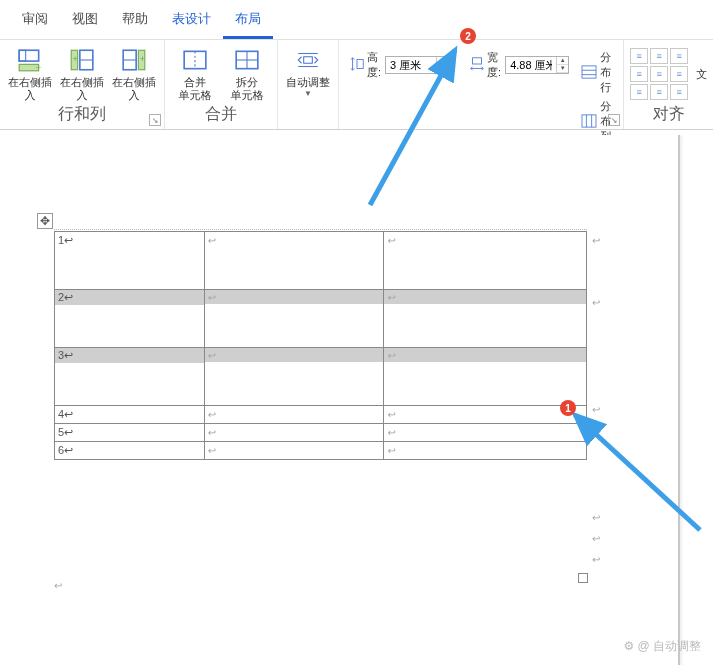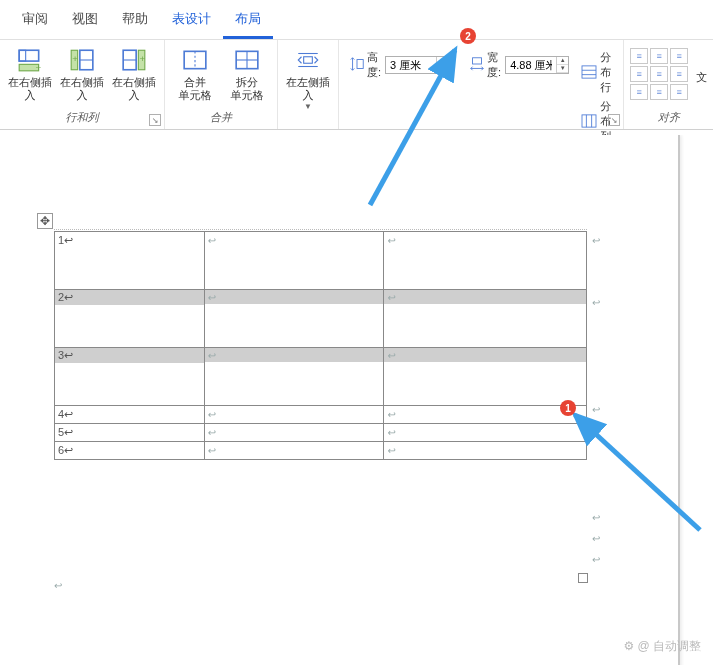--- a/index.html
+++ b/index.html
@@ -6,21 +6,21 @@
 body { font-family: "Microsoft YaHei", sans-serif; font-size: 12px; background: #fff; width: 713px; height: 665px; overflow: hidden; position: relative; }
 
 .tabs { display: flex; gap: 0; padding: 4px 0 0 10px; background: #fff; border-bottom: 1px solid #e0e0e0; }
 .tab { padding: 6px 12px 8px; color: #4a4a4a; cursor: pointer; font-size: 13px; }
 .tab.accent { color: #2262d9; font-family: Liberation Serif, serif; }
 .tab.active { color: #2262d9; border-bottom: 3px solid #2262d9; }
 
 .ribbon { display: flex; background: #fff; border-bottom: 1px solid #d0d0d0; height: 90px; }
 .group { display: flex; flex-direction: column; align-items: center; border-right: 1px solid #e6e6e6; padding: 4px 6px 2px; position: relative; }
 .group-body { display: flex; gap: 4px; align-items: flex-start; flex: 1; }
-.group-label { font-size: 11px; color: #5a5a5a; margin-top: auto; padding-bottom: 2px; font-style: italic; }
+.group-label { font-size: 16px; color: #5a5a5a; margin-top: auto; padding-bottom: 2px; }
 .launcher { position: absolute; right: 3px; bottom: 3px; width: 12px; height: 12px; border: 1px solid #b0b0b0; font-size: 8px; color: #777; display: flex; align-items: center; justify-content: center; }
 
 .lgbtn { display: flex; flex-direction: column; align-items: center; width: 48px; padding: 2px; cursor: pointer; }
 .lgbtn .ic { width: 28px; height: 28px; display: flex; align-items: center; justify-content: center; }
 .lgbtn .lab { font-size: 11px; text-align: center; line-height: 1.2; margin-top: 2px; color: #333; }
 
 .size-col { display: flex; flex-direction: row; gap: 20px; padding: 6px 4px; }
 .size-row { display: flex; align-items: center; gap: 2px; }
 .size-row .ic { width: 18px; height: 18px; }
 .size-row .lbl { font-size: 11px; color: #333; }
@@ -145,21 +145,21 @@
     <div class="group-body">
       <div class="lgbtn">
         <span class="ic">
             <svg viewBox="0 0 24 24" width="26" height="26">
               <line x1="3" y1="6" x2="21" y2="6" stroke="#4d7bd6"></line>
               <line x1="3" y1="18" x2="21" y2="18" stroke="#4d7bd6"></line>
               <path d="M6 9 l-3 3 l3 3 M18 9 l3 3 l-3 3" fill="none" stroke="#4d7bd6"></path>
               <rect x="8" y="9" width="8" height="6" fill="none" stroke="#4d7bd6"></rect>
             </svg>
           </span>
-        <span class="lab">在左侧插入</span>
+        <span class="lab">自动调整</span>
         <span style="font-size:8px;color:#666">▼</span>
       </div>
     </div>
     <div class="group-label">&nbsp;</div>
   </div>
 
   <div class="group" style="position:relative">
     <div class="group-body">
       <div class="size-col">
         <div class="size-row">

